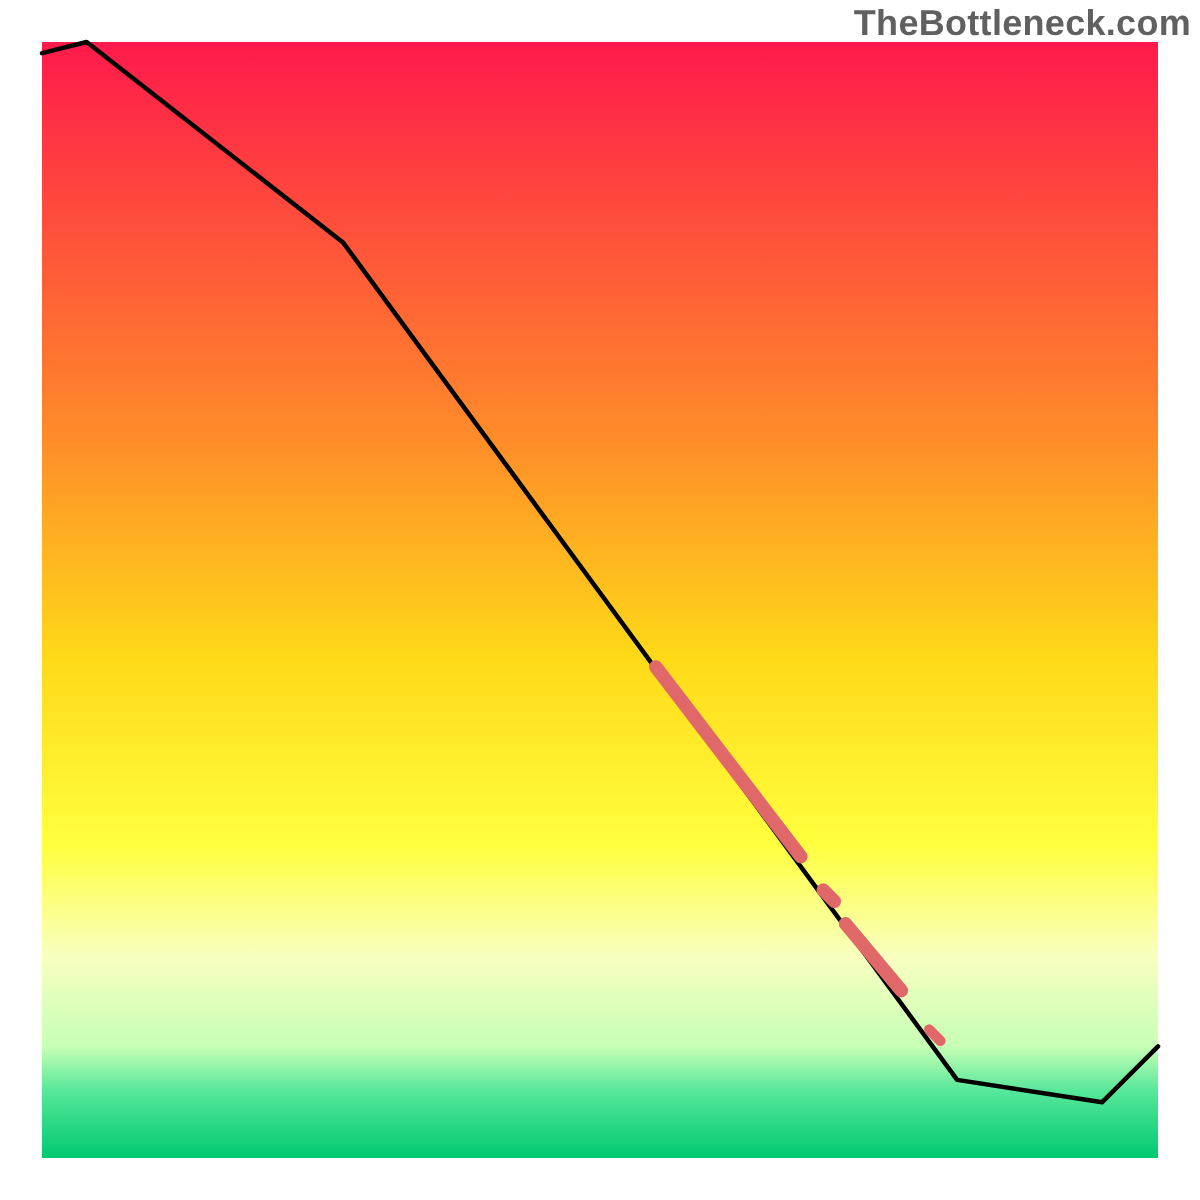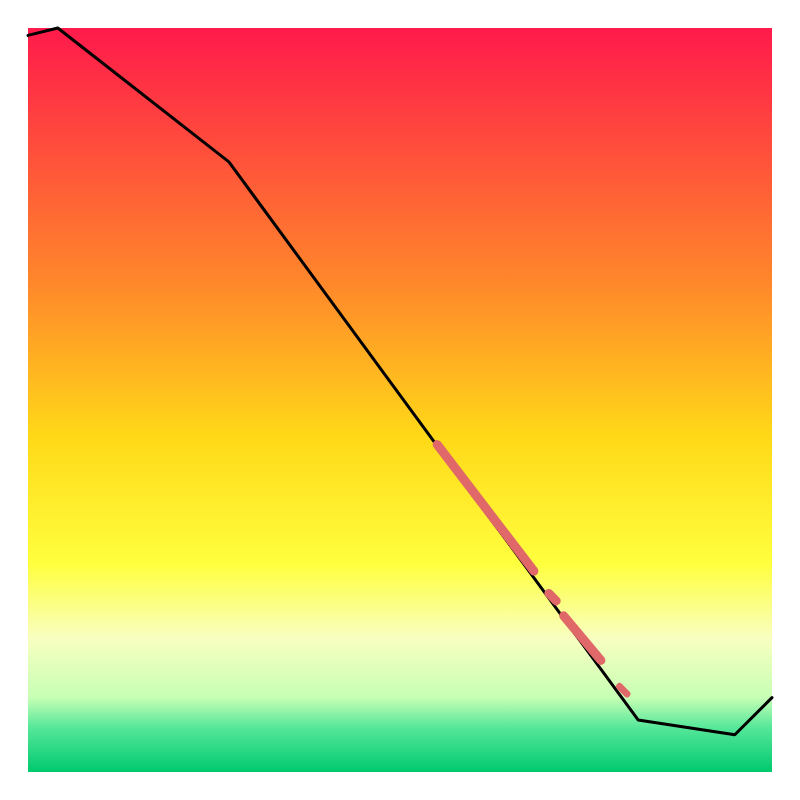--- a/index.html
+++ b/index.html
@@ -48,13 +48,14 @@
           <stop offset="100%" stop-color="#00c96f"></stop>
         </linearGradient>
       </defs>
       <rect x="28" y="28" width="744" height="744" fill="url(#bg-grad)"></rect>
       <path d="M 28.0 35.4 L 57.8 28.0 L 228.9 161.9 L 638.1 719.9 L 734.8 734.8 L 772.0 697.6" fill="none" stroke="#000000" stroke-width="3" stroke-linejoin="round" stroke-linecap="round"></path>
       <line x1="437.2" y1="444.6" x2="533.9" y2="571.1" stroke="#e06868" stroke-width="9" stroke-linecap="round"></line>
       <line x1="548.8" y1="593.4" x2="556.2" y2="600.9" stroke="#e06868" stroke-width="9" stroke-linecap="round"></line>
       <line x1="563.7" y1="615.8" x2="600.9" y2="660.4" stroke="#e06868" stroke-width="9" stroke-linecap="round"></line>
       <line x1="619.5" y1="686.4" x2="626.9" y2="693.9" stroke="#e06868" stroke-width="7" stroke-linecap="round"></line>
     </svg>
+  <div class="attribution">TheBottleneck.com</div>
 </div>
 
 </body></html>

